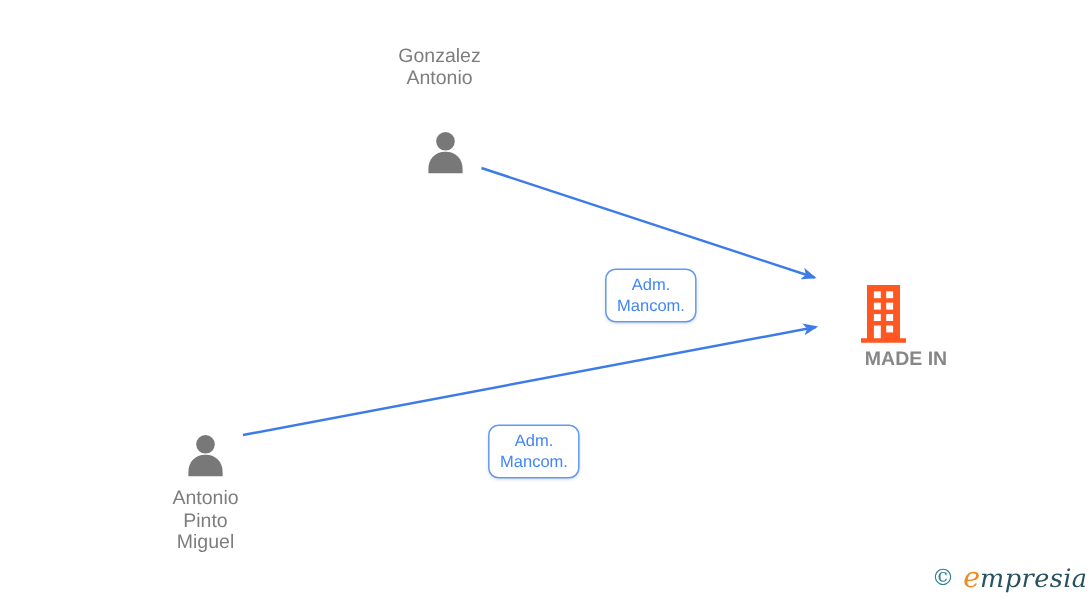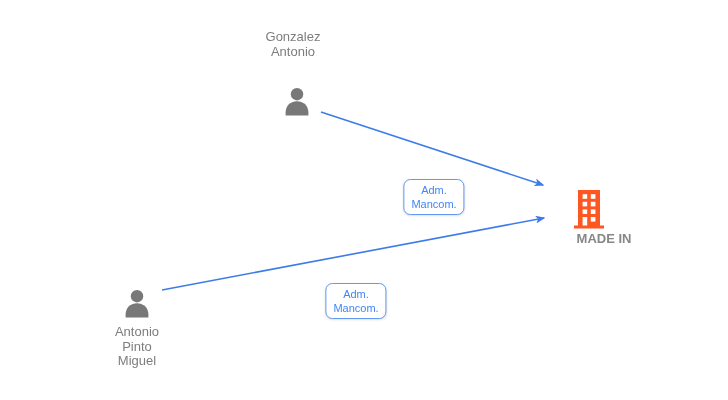--- a/index.html
+++ b/index.html
@@ -131,14 +131,17 @@
 
   <div class="edge-label" style="left:434px; top:149px;">
     <div>Adm.</div>
     <div>Mancom.</div>
   </div>
   <div class="edge-label" style="left:356px; top:253px;">
     <div>Adm.</div>
     <div>Mancom.</div>
   </div>
 
+  <div class="watermark">
+    <span class="wm-c">©</span><span class="wm-e">e</span><span class="wm-rest">mpresia</span>
+  </div>
 
 </div>
 
 </body></html>

